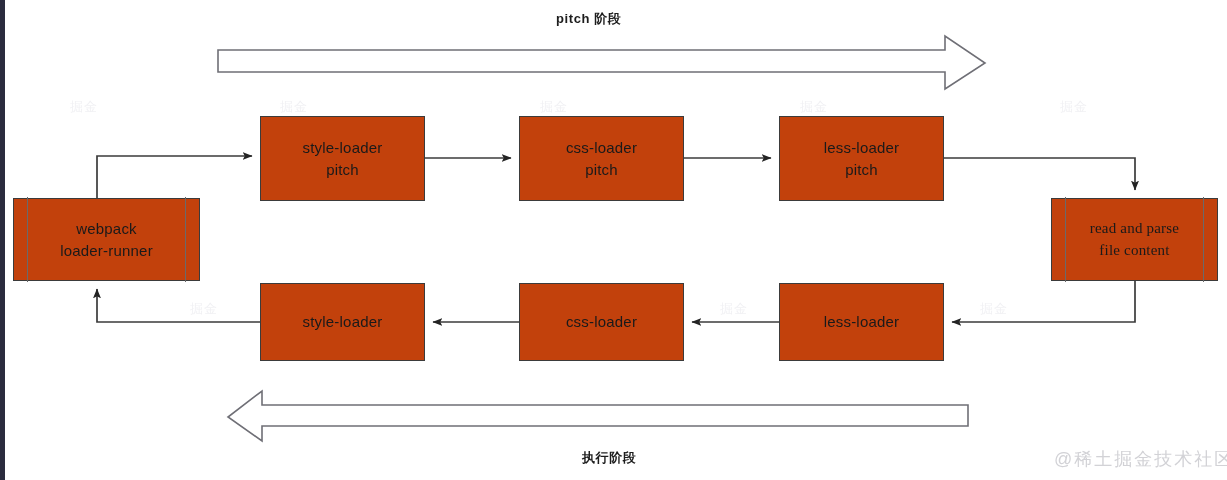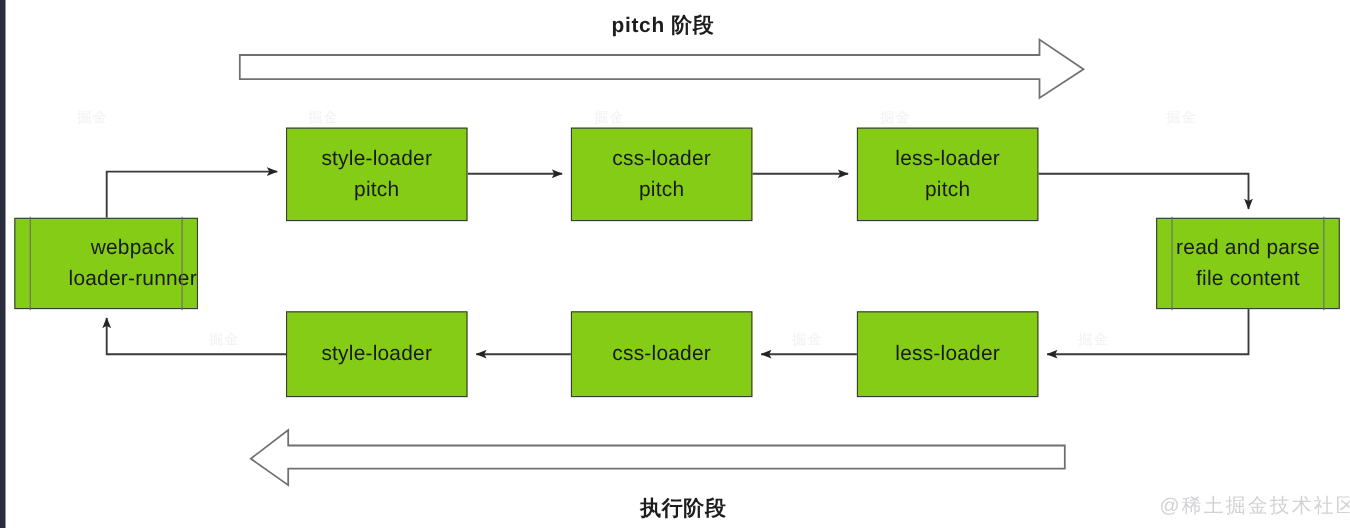--- a/index.html
+++ b/index.html
@@ -26,28 +26,28 @@
   }
   #svg-layer {
     position: absolute;
     left: 0; top: 0;
     width: 1227px;
     height: 480px;
   }
   .node {
     position: absolute;
     box-sizing: border-box;
-    background: #84cc16;
+    background: #c2410c;
     border: 1.6px solid #3b3b3b;
     display: flex;
     align-items: center;
     justify-content: center;
     text-align: center;
     color: #1a1a1a;
-    font-size: 19px;
+    font-size: 15px;
     line-height: 1.45;
     letter-spacing: .2px;
     z-index: 3;
   }
   .node .label { white-space: pre-line; }
   
   .node.subroutine::before,
   .node.subroutine::after {
     content: "";
     position: absolute;
@@ -55,21 +55,21 @@
     width: 0;
     border-left: 1.4px solid #6a6a6a;
   }
   .node.subroutine::before { left: 13px; }
   .node.subroutine::after  { right: 13px; }
 
   .phase-label {
     position: absolute;
     z-index: 4;
     color: #1d1d1d;
-    font-size: 19px;
+    font-size: 13px;
     font-weight: 700;
     letter-spacing: .6px;
     white-space: nowrap;
   }
   .watermark {
     position: absolute;
     z-index: 5;
     color: #d2d2d6;
     font-size: 18px;
     letter-spacing: 2px;
@@ -129,41 +129,41 @@
     </g>
 
     <path d="M218,50 L945,50 L945,36 L985,63 L945,89 L945,72 L218,72 Z" fill="#ffffff" stroke="#6f6f76" stroke-width="1.6"></path>
 
     <path d="M968,405 L262,405 L262,391 L228,417 L262,441 L262,426 L968,426 Z" fill="#ffffff" stroke="#6f6f76" stroke-width="1.6"></path>
   </svg>
 
   <div class="phase-label" style="left:556px; top:10px;">pitch 阶段</div>
   <div class="phase-label" style="left:582px; top:449px;">执行阶段</div>
 
-  <div class="node subroutine" style="left:13px; top:198px; width:167px; height:83px;justify-content:flex-end;">
+  <div class="node subroutine" style="left:13px; top:198px; width:187px; height:83px;">
     <span class="label">webpack
 loader-runner</span>
   </div>
 
   <div class="node" style="left:260px; top:116px; width:165px; height:85px;">
     <span class="label">style-loader
 pitch</span>
   </div>
 
   <div class="node" style="left:519px; top:116px; width:165px; height:85px;">
     <span class="label">css-loader
 pitch</span>
   </div>
 
   <div class="node" style="left:779px; top:116px; width:165px; height:85px;">
     <span class="label">less-loader
 pitch</span>
   </div>
 
-  <div class="node subroutine" style="left:1051px; top:198px; width:167px; height:83px;">
+  <div class="node subroutine" style="left:1051px; top:198px; width:167px; height:83px;font-family:Liberation Serif, serif;">
     <span class="label">read and parse
 file content</span>
   </div>
 
   <div class="node" style="left:779px; top:283px; width:165px; height:78px;">
     <span class="label">less-loader</span>
   </div>
 
   <div class="node" style="left:519px; top:283px; width:165px; height:78px;">
     <span class="label">css-loader</span>

